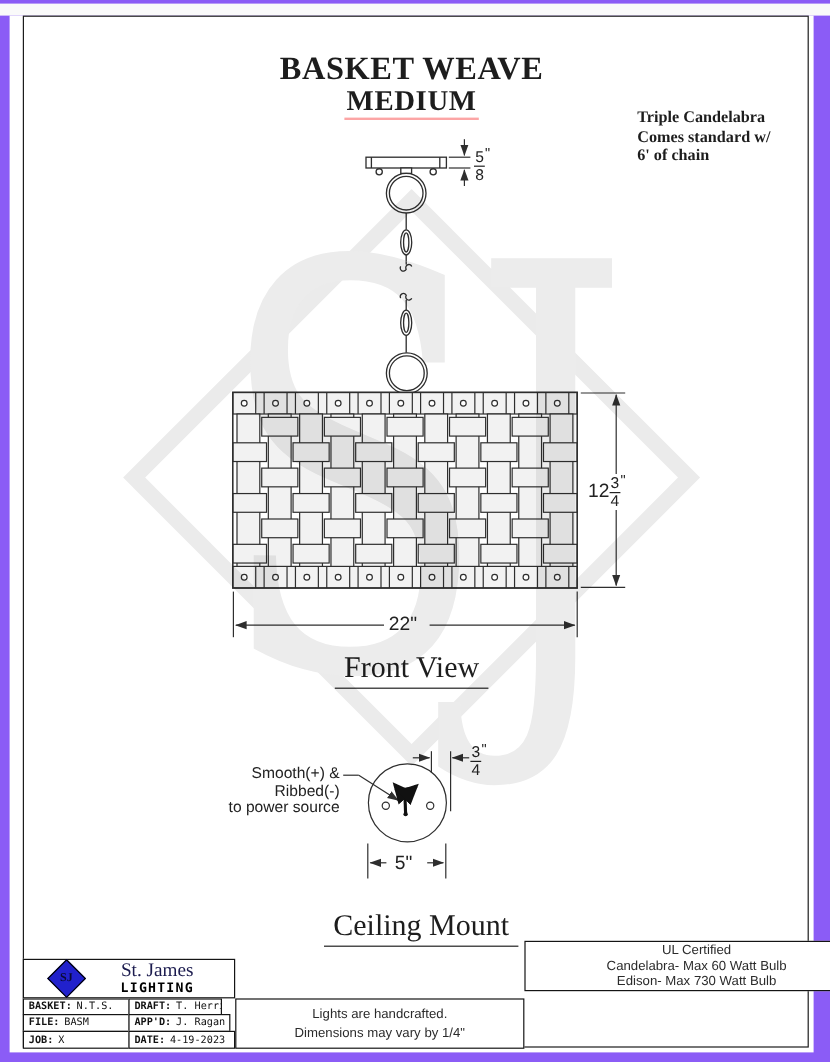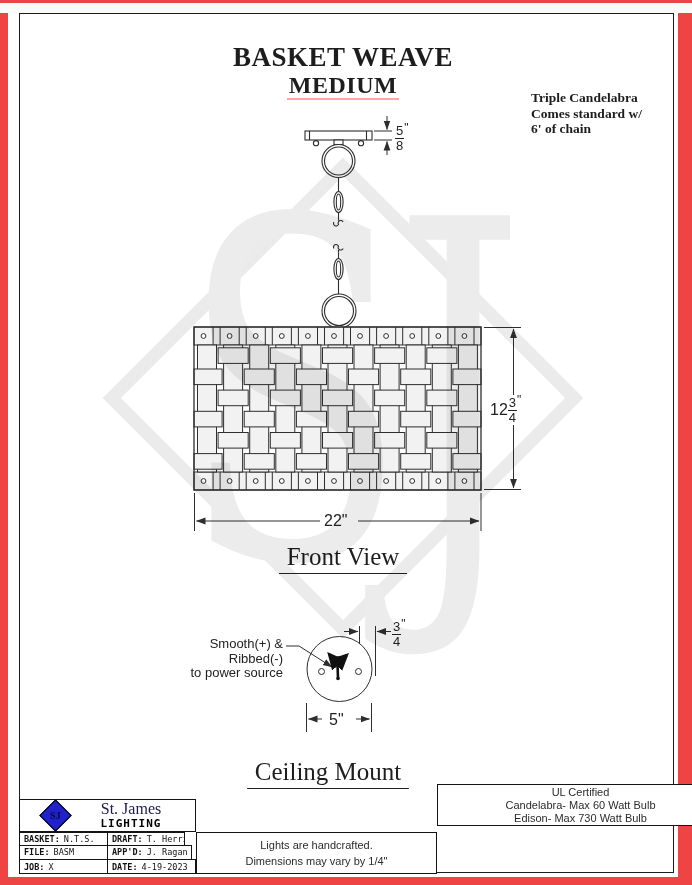--- a/index.html
+++ b/index.html
@@ -1,16 +1,16 @@
 <!DOCTYPE html>
 <html><head>
 <meta charset="utf-8">
 <style>
   html,body{margin:0;padding:0;background:#2e3236;}
-  .stage{position:relative;width:692px;height:885px;background:#ef4444;overflow:hidden;
+  .stage{position:relative;width:692px;height:885px;background:#8b5cf6;overflow:hidden;
          font-family:"Liberation Sans",sans-serif;color:#1d1d1d;}
   .top-light{position:absolute;left:0;top:3px;width:692px;height:10px;background:#fafafa;}
   .page{position:absolute;left:8px;top:13px;width:670px;height:864px;background:#ffffff;}
   .sheet-border{position:absolute;left:19px;top:13px;width:655px;height:860px;
                 border:1.5px solid #1c1c1c;box-sizing:border-box;}
   svg.draw{position:absolute;left:0;top:0;width:692px;height:885px;z-index:2;}
   .lbl{position:absolute;z-index:3;}
   
   .t-main{left:93px;top:42px;width:500px;text-align:center;
           font-family:"Liberation Serif",serif;font-weight:700;font-size:27px;letter-spacing:.5px;}
@@ -302,21 +302,21 @@
   <div class="lbl dim" style="left:392px;top:620px;">
     <span class="frac">
         <span class="num">3</span>
         <span class="den">4</span>
       </span>
       <span class="inmark">"</span>
   </div>
 
   <div class="lbl plain-dim" style="left:327px;top:711px;">5"</div>
 
-  <div class="lbl view-lbl" style="left:198px;top:758px;">
+  <div class="lbl view-lbl" style="left:221px;top:758px;">
     <span>Ceiling Mount</span>
   </div>
 
   <div class="tb tb-logo">
     <div class="logo-diamond">
       <span>SJ</span>
     </div>
     <div class="logo-text">
       <div class="logo-name">St. James</div>
       <div class="logo-sub">LIGHTING</div>

